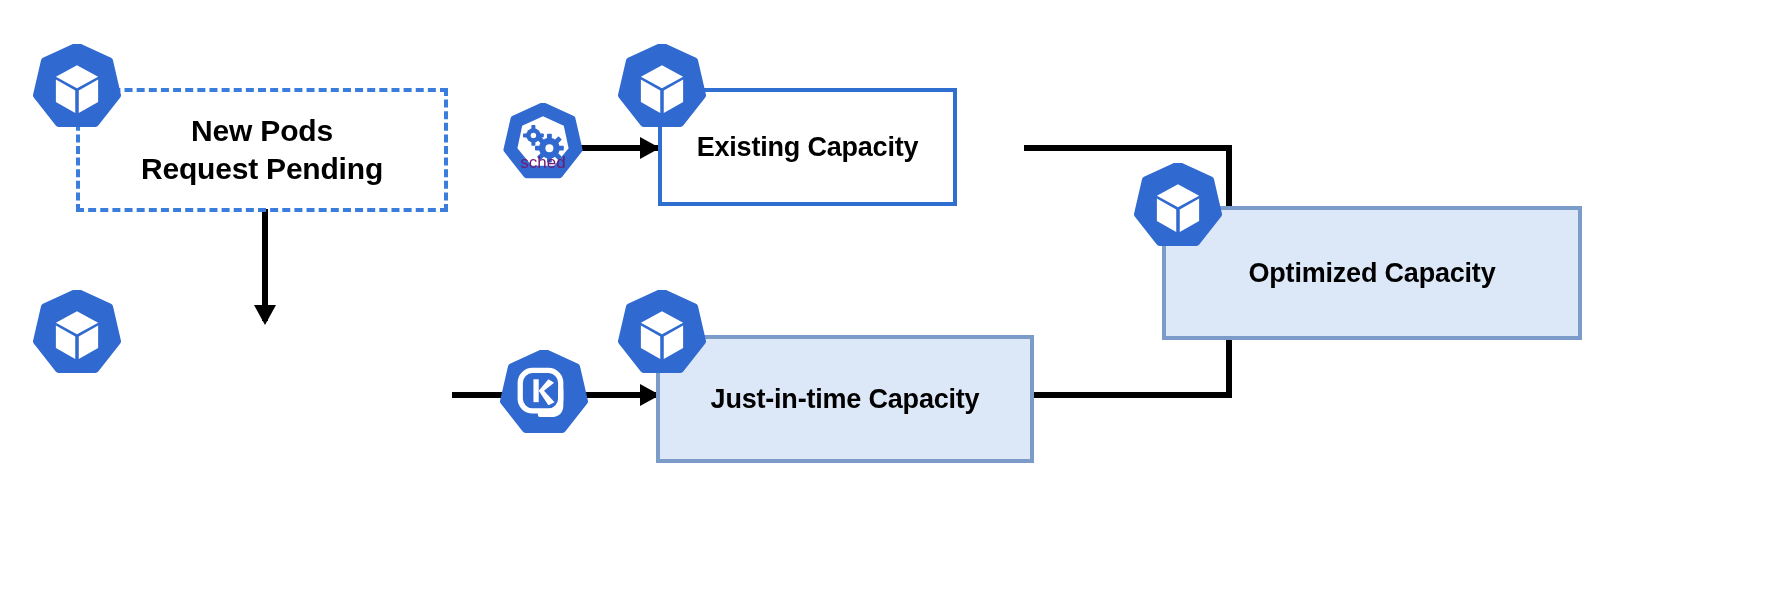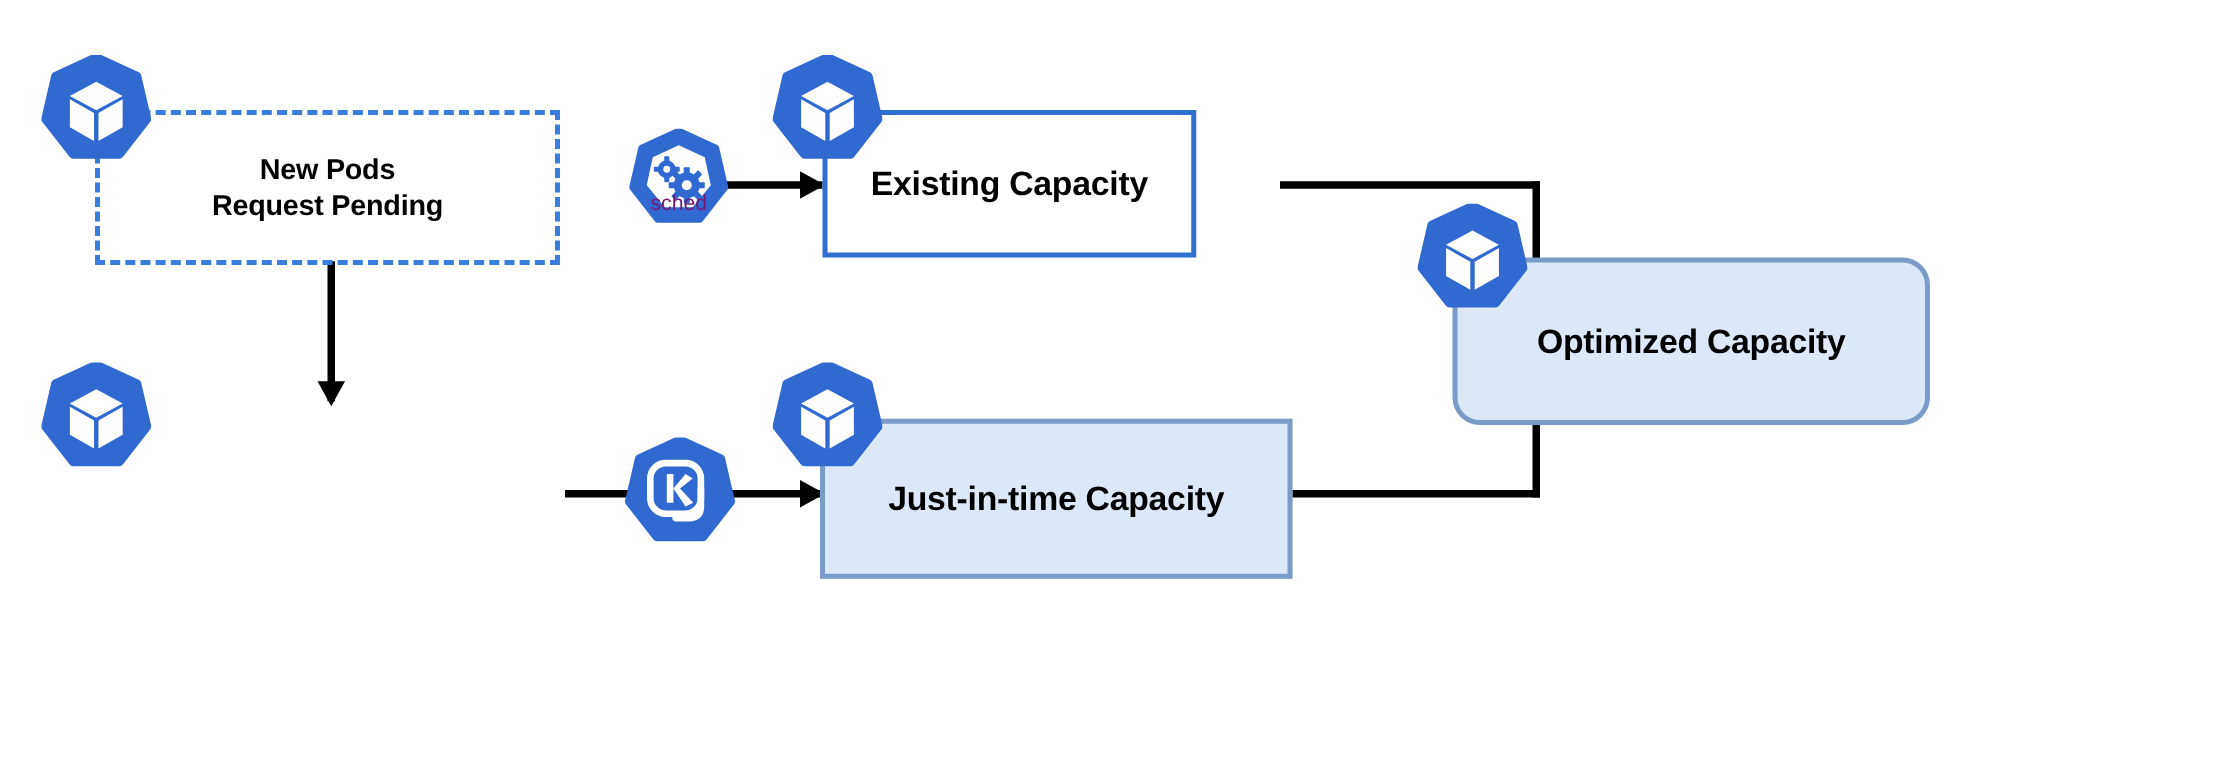--- a/index.html
+++ b/index.html
@@ -112,34 +112,34 @@
   <div class="hline" style="left:1024px; top:145px; width:208px; height:6px;"></div>
 
   <div class="hline" style="left:1030px; top:392px; width:202px; height:6px;"></div>
 
   <div class="vline" style="left:1226px; top:145px; width:6px; height:253px;"></div>
 
   <div class="hline" style="left:1226px; top:275px; width:120px; height:6px;"></div>
   <div class="arrowhead arrow-right" style="left:1324px; top:267px;"></div>
 
   <div class="node pod-group" style="left:76px; top:88px; width:372px; height:124px;">
-    <span class="node-label" style="font-size:23px;">New Pods
+    <span class="node-label" style="font-size:30px;">New Pods
 Request Pending</span>
   </div>
 
 
   <div class="node cap-existing" style="left:658px; top:88px; width:299px; height:118px;">
     <span class="node-label" style="font-size:27px;">Existing Capacity</span>
   </div>
 
   <div class="node cap-filled" style="left:656px; top:335px; width:378px; height:128px;">
     <span class="node-label" style="font-size:27px;">Just-in-time Capacity</span>
   </div>
 
-  <div class="node cap-filled" style="left:1162px; top:206px; width:382px; height:134px;border-radius:22px;">
+  <div class="node cap-filled" style="left:1162px; top:206px; width:420px; height:134px;">
     <span class="node-label" style="font-size:27px;">Optimized Capacity</span>
   </div>
 
   <div class="badge" style="left:33px; top:44px; width:88px; height:92px;">
     <svg viewBox="0 0 100 104" width="88" height="92" aria-hidden="true">
       <path d="M50 2 L87 19 L96 58 L71 90 L29 90 L4 58 L13 19 Z" fill="#3069cf" stroke="#3069cf" stroke-width="8" stroke-linejoin="round"></path>
       <path d="M50 24 L74 37 L50 50 L26 37 Z" fill="#ffffff"></path>
       <path d="M26 40 L48 52.5 L48 78 L26 65.5 Z" fill="#ffffff"></path>
       <path d="M74 40 L52 52.5 L52 78 L74 65.5 Z" fill="#ffffff"></path>
     </svg>

